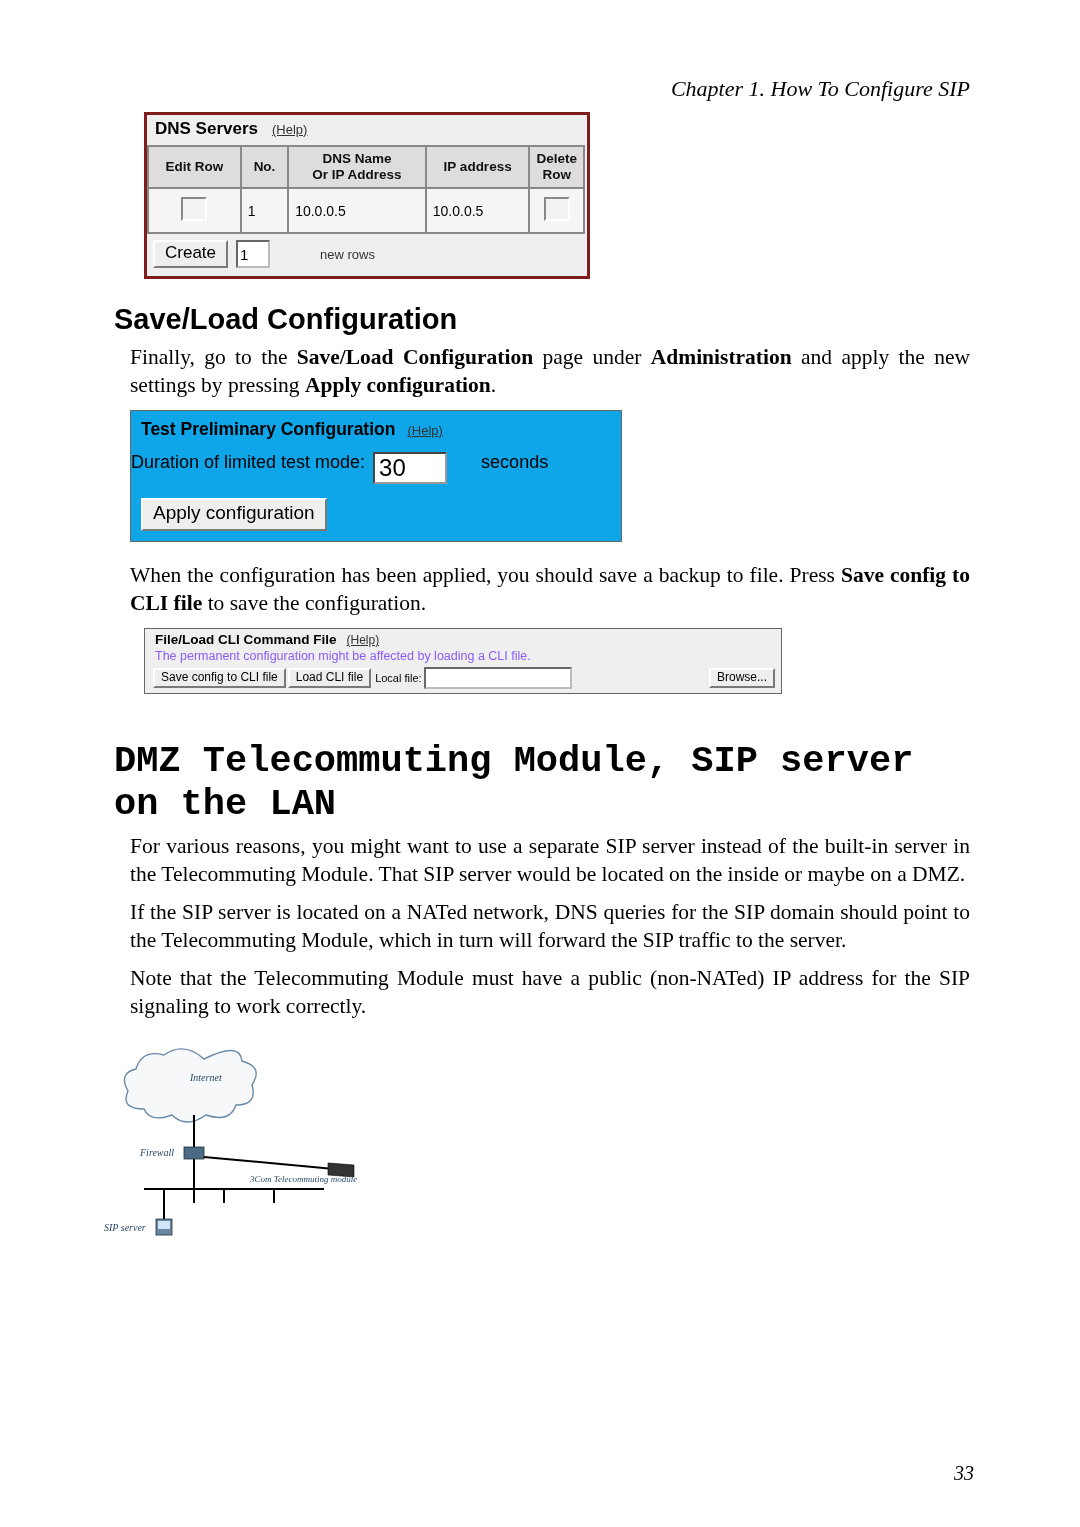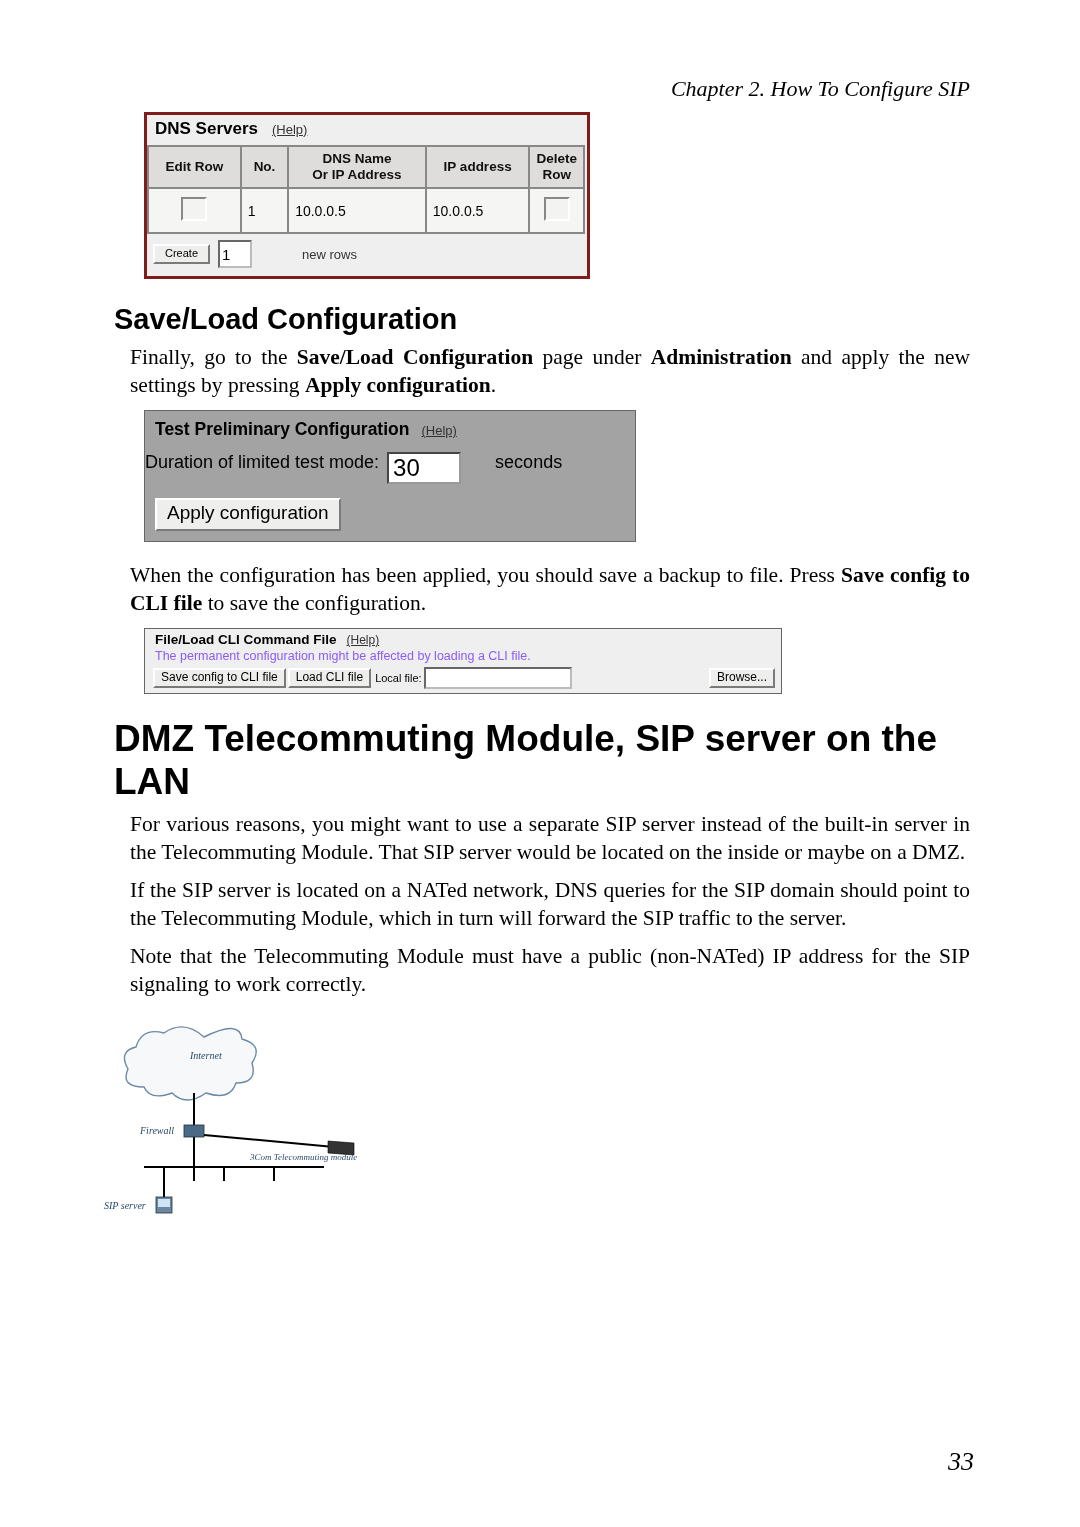--- a/index.html
+++ b/index.html
@@ -81,21 +81,21 @@
     background: #f3f3f1;
   }
   .create-row {
     display: flex;
     align-items: center;
     gap: 8px;
     padding: 6px 6px 8px 6px;
   }
   .btn-create {
     font-family: Verdana, Arial, sans-serif;
-    font-size: 11px;
+    font-size: 17px;
     padding: 1px 10px 3px 10px;
     background: #eeeeec;
     border-top: 2px solid #fff;
     border-left: 2px solid #fff;
     border-right: 2px solid #7a7a78;
     border-bottom: 2px solid #7a7a78;
     text-align: right;
   }
   .text-input-sm {
     width: 26px;
@@ -113,40 +113,39 @@
   }
 
   
   h2.section {
     font-family: Arial, Helvetica, sans-serif;
     font-weight: bold;
     font-size: 29px;
     margin: 24px 0 8px -16px;
   }
   h1.bigsection {
-    font-family: Liberation Sans, sans-serif;
+    font-family: Liberation Mono, monospace;
     font-weight: bold;
     font-size: 37px;
     line-height: 1.15;
-    margin: 24px 0 8px -16px;
+    margin: 46px 0 8px -16px;
   }
   p.body {
     font-size: 21.5px;
     line-height: 1.3;
     margin: 6px 0 10px 0;
     text-align: justify;
   }
   .b { font-weight: bold; }
 
   
   .test-panel {
     width: 490px;
-    margin-left: 14px;
     border: 1px solid #666;
-    background: #a3a3a3;
+    background: #0ea5e9;
     font-family: Verdana, Arial, sans-serif;
     padding-bottom: 10px;
   }
   .test-panel .row1 {
     display: flex;
     align-items: baseline;
     gap: 12px;
     padding: 8px 10px 12px 10px;
   }
   .test-title {
@@ -232,32 +231,32 @@
   .diagram-box {
     position: relative;
     width: 380px;
     height: 210px;
     margin: 18px 0 0 -26px;
   }
   .diagram-box svg { position: absolute; top: 0; left: 0; }
 
   .page-number {
     position: absolute;
-    bottom: 50px;
+    bottom: 42px;
     right: 106px;
     font-style: italic;
-    font-size: 26px;
+    font-size: 20px;
   }
 </style>
 </head>
 <body>
 
 <div class="page">
 
-  <div class="chapter-header">Chapter 2. How To Configure SIP</div>
+  <div class="chapter-header">Chapter 1. How To Configure SIP</div>
 
   <div class="dns-panel">
     <div class="panel-title-row">
       <span class="panel-title">DNS Servers</span>
       <span class="help-link">(Help)</span>
     </div>
     <table class="dns-table">
       <tbody>
           <tr>
         <th style="width:82px">Edit Row</th>

